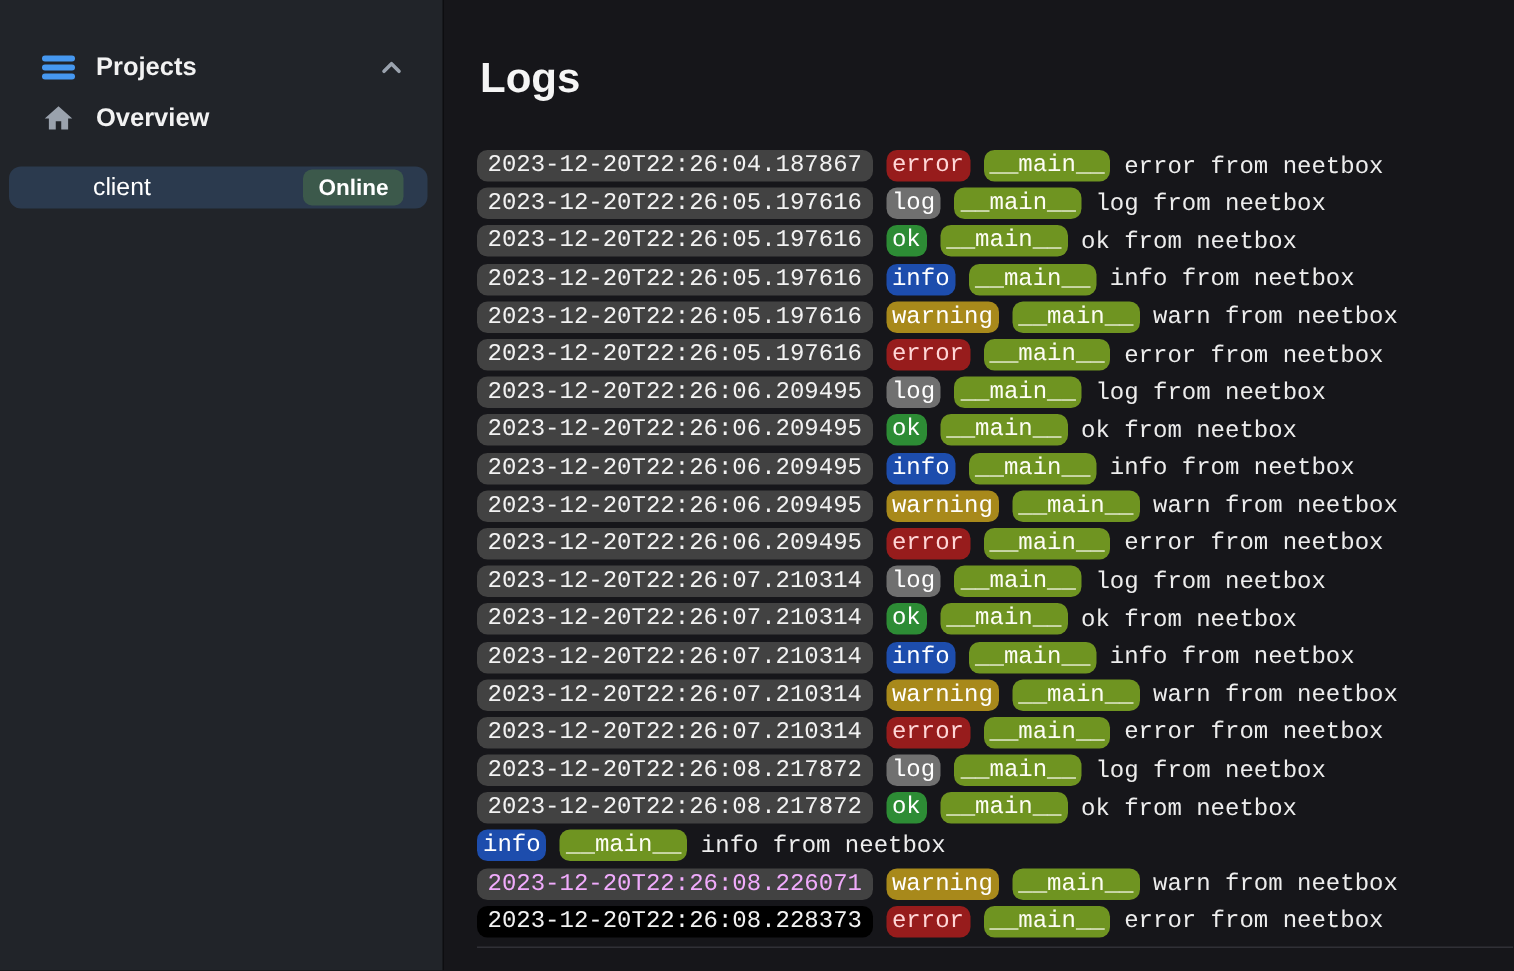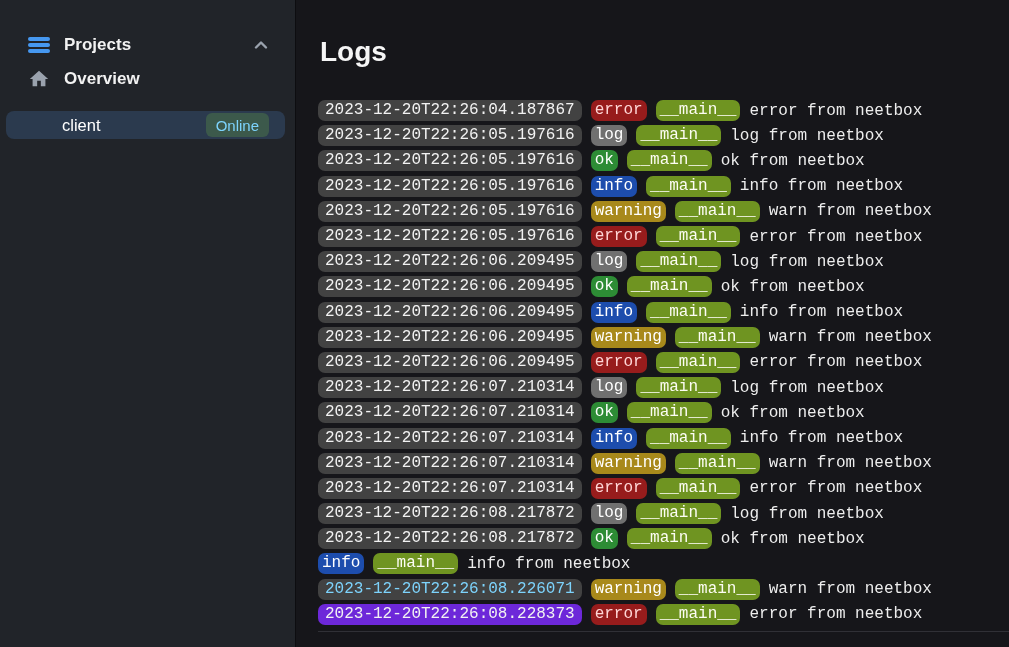--- a/index.html
+++ b/index.html
@@ -42,25 +42,26 @@
     background: #2b3a4e;
     display: flex; align-items: center;
     padding: 0 16px 0 56px;
     font-size: 16.5px;
     color: #ffffff;
     cursor: pointer;
   }
   .online-badge {
     margin-left: auto;
     background: #3c594b;
-    color: #7dd3fc;
+    color: #ffffff;
     font-size: 15px;
     line-height: 15px;
     padding: 4.5px 10px;
     border-radius: 6px;
+    font-weight: bold;
   }
 
   
   .main { flex: 1; padding: 0 0 0 22px; overflow: hidden; }
   .page-title {
     margin: 34px 0 0 2px;
     font-size: 28px;
     line-height: 36px;
     font-weight: 700;
     color: #f5f5f5;
@@ -237,27 +238,27 @@
           <span class="chip level" style="background: rgb(45, 140, 53); color: rgb(255, 255, 255);">ok</span>
           <span class="chip series" style="background: rgb(111, 148, 33); color: rgb(253, 253, 244);">__main__</span>
           <span class="msg">ok from neetbox</span>
         </div>
         <div class="log-row">
           <span class="chip level" style="background: rgb(29, 77, 173); color: rgb(255, 255, 255);">info</span>
           <span class="chip series" style="background: rgb(111, 148, 33); color: rgb(253, 253, 244);">__main__</span>
           <span class="msg">info from neetbox</span>
         </div>
         <div class="log-row">
-          <span class="chip ts" style="background: rgb(66, 66, 66); color: #7dd3fc;">2023-12-20T22:26:08.226071</span>
-          <span class="chip level" style="background: rgb(168, 137, 27); color: rgb(255, 255, 255);">warning</span>
-          <span class="chip series" style="background: rgb(111, 148, 33); color: rgb(253, 253, 244);">__main__</span>
-          <span class="msg">warn from neetbox</span>
-        </div>
-        <div class="log-row">
-          <span class="chip ts" style="background: #6d28d9; color: rgb(242, 242, 242);">2023-12-20T22:26:08.228373</span>
+          <span class="chip ts" style="background: rgb(66, 66, 66); color: #f0abfc;">2023-12-20T22:26:08.226071</span>
+          <span class="chip level" style="background: rgb(168, 137, 27); color: rgb(255, 255, 255);">warning</span>
+          <span class="chip series" style="background: rgb(111, 148, 33); color: rgb(253, 253, 244);">__main__</span>
+          <span class="msg">warn from neetbox</span>
+        </div>
+        <div class="log-row">
+          <span class="chip ts" style="background: #000000; color: rgb(242, 242, 242);">2023-12-20T22:26:08.228373</span>
           <span class="chip level" style="background: rgb(151, 28, 28); color: rgb(255, 214, 214);">error</span>
           <span class="chip series" style="background: rgb(111, 148, 33); color: rgb(253, 253, 244);">__main__</span>
           <span class="msg">error from neetbox</span>
         </div>
       </div>
     <div class="bottom-divider"></div>
   </main>
 
 </div>
 

